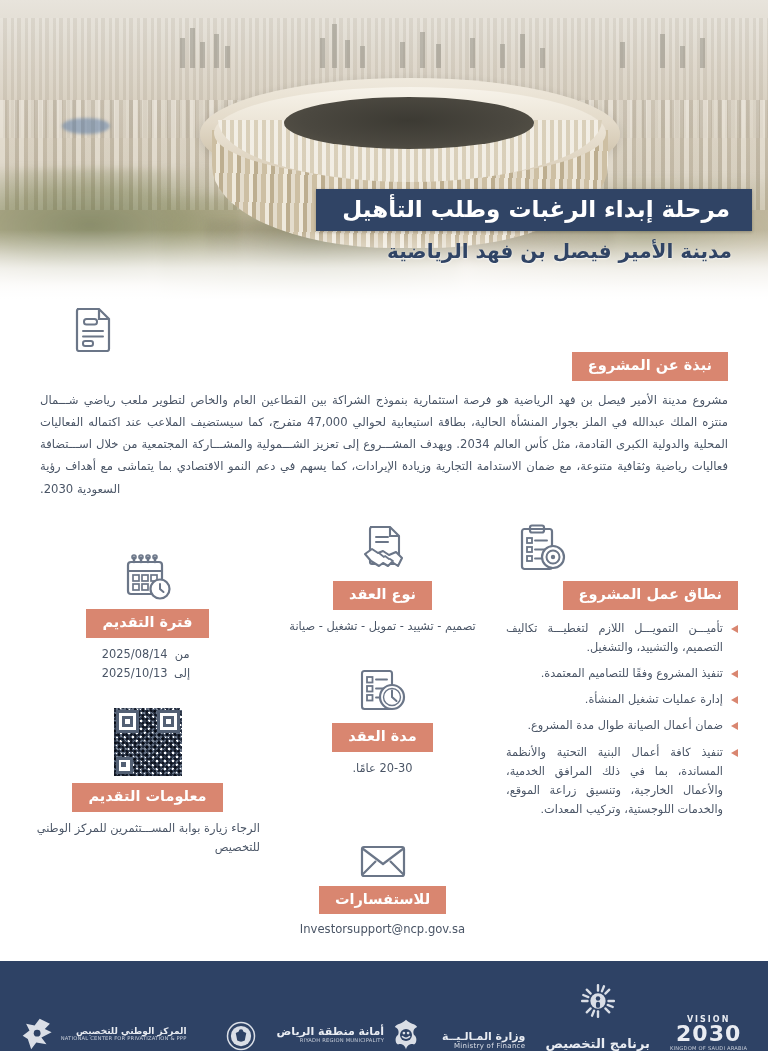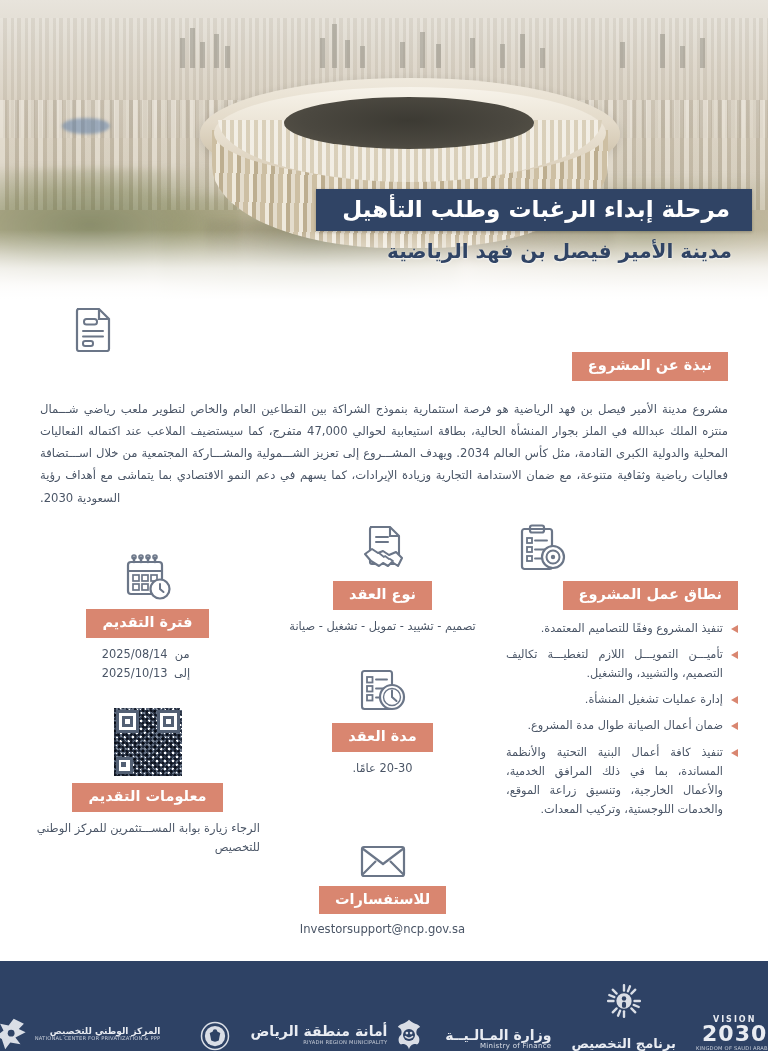--- a/index.html
+++ b/index.html
@@ -175,21 +175,21 @@
   }
 
   
   .about {
     position: absolute;
     left: 0; top: 352px;
     width: 768px;
     padding: 0 40px;
     text-align: right;
   }
-  .about-badge-row { text-align: right; margin-bottom: 17px; }
+  .about-badge-row { text-align: right; margin-bottom: 8px; }
   .about-text {
     font-size: 11.6px;
     line-height: 1.92;
     color: #4a5566;
     text-align: justify;
     text-align-last: left;
     direction: rtl;
   }
 
   
@@ -277,21 +277,21 @@
     width: 768px; height: 90px;
     background: #2e4265;
     display: flex;
     align-items: flex-end;
     justify-content: center;
     gap: 20px;
     padding: 0 22px;
   }
   .logo { display: flex; align-items: center; gap: 6px; color: #e9ecf2; }
   .logo-txt { line-height: 1.12; }
-  .logo-ar { font-size: 14px; font-weight: bold; white-space: nowrap; }
+  .logo-ar { font-size: 11px; font-weight: bold; white-space: nowrap; }
   .logo-en { font-size: 7px; letter-spacing: .3px; white-space: nowrap; opacity: .92; }
   .logo-tiny { font-size: 5.2px; letter-spacing: .2px; white-space: nowrap; opacity: .8; }
   .vision {
     text-align: center; color: #e9ecf2;
   }
   .vision .v-top { font-size: 8px; letter-spacing: 2px; font-weight: bold; }
   .vision .v-num { font-size: 22px; font-weight: bold; letter-spacing: 1px; line-height: .95; }
   .divider-v { width: 1px; height: 34px; background: rgba(233,236,242,.45); }
 
   .emblem { opacity: .92; }
@@ -377,22 +377,22 @@
         <line x1="17" y1="34.5" x2="24" y2="34.5" stroke="#6b7688" stroke-width="1.9" stroke-linecap="round"></line>
         <circle cx="35" cy="33" r="11" fill="#fff" stroke="#6b7688" stroke-width="2.2"></circle>
         <circle cx="35" cy="33" r="6.5" fill="none" stroke="#6b7688" stroke-width="2"></circle>
         <circle cx="35" cy="33" r="2.2" fill="#6b7688"></circle>
       </svg>
     </div>
     <div class="cell-badge">
       <span class="badge">نطاق عمل المشروع</span>
     </div>
     <ul class="scope-list">
+      <li><span class="tri"></span><span>تأميـــن التمويـــل اللازم لتغطيـــة تكاليف التصميم، والتشييد، والتشغيل.</span></li>
       <li><span class="tri"></span><span>تنفيذ المشروع وفقًا للتصاميم المعتمدة.</span></li>
-      <li><span class="tri"></span><span>تأميـــن التمويـــل اللازم لتغطيـــة تكاليف التصميم، والتشييد، والتشغيل.</span></li>
       <li><span class="tri"></span><span>إدارة عمليات تشغيل المنشأة.</span></li>
       <li><span class="tri"></span><span>ضمان أعمال الصيانة طوال مدة المشروع.</span></li>
       <li><span class="tri"></span><span>تنفيذ كافة أعمال البنية التحتية والأنظمة المساندة، بما في ذلك المرافق الخدمية، والأعمال الخارجية، وتنسيق زراعة الموقع، والخدمات اللوجستية، وتركيب المعدات.</span></li>
     </ul>
   </div>
 
   <div class="col col-mid">
 
     <div class="cell">
       <div class="cell-icon">

